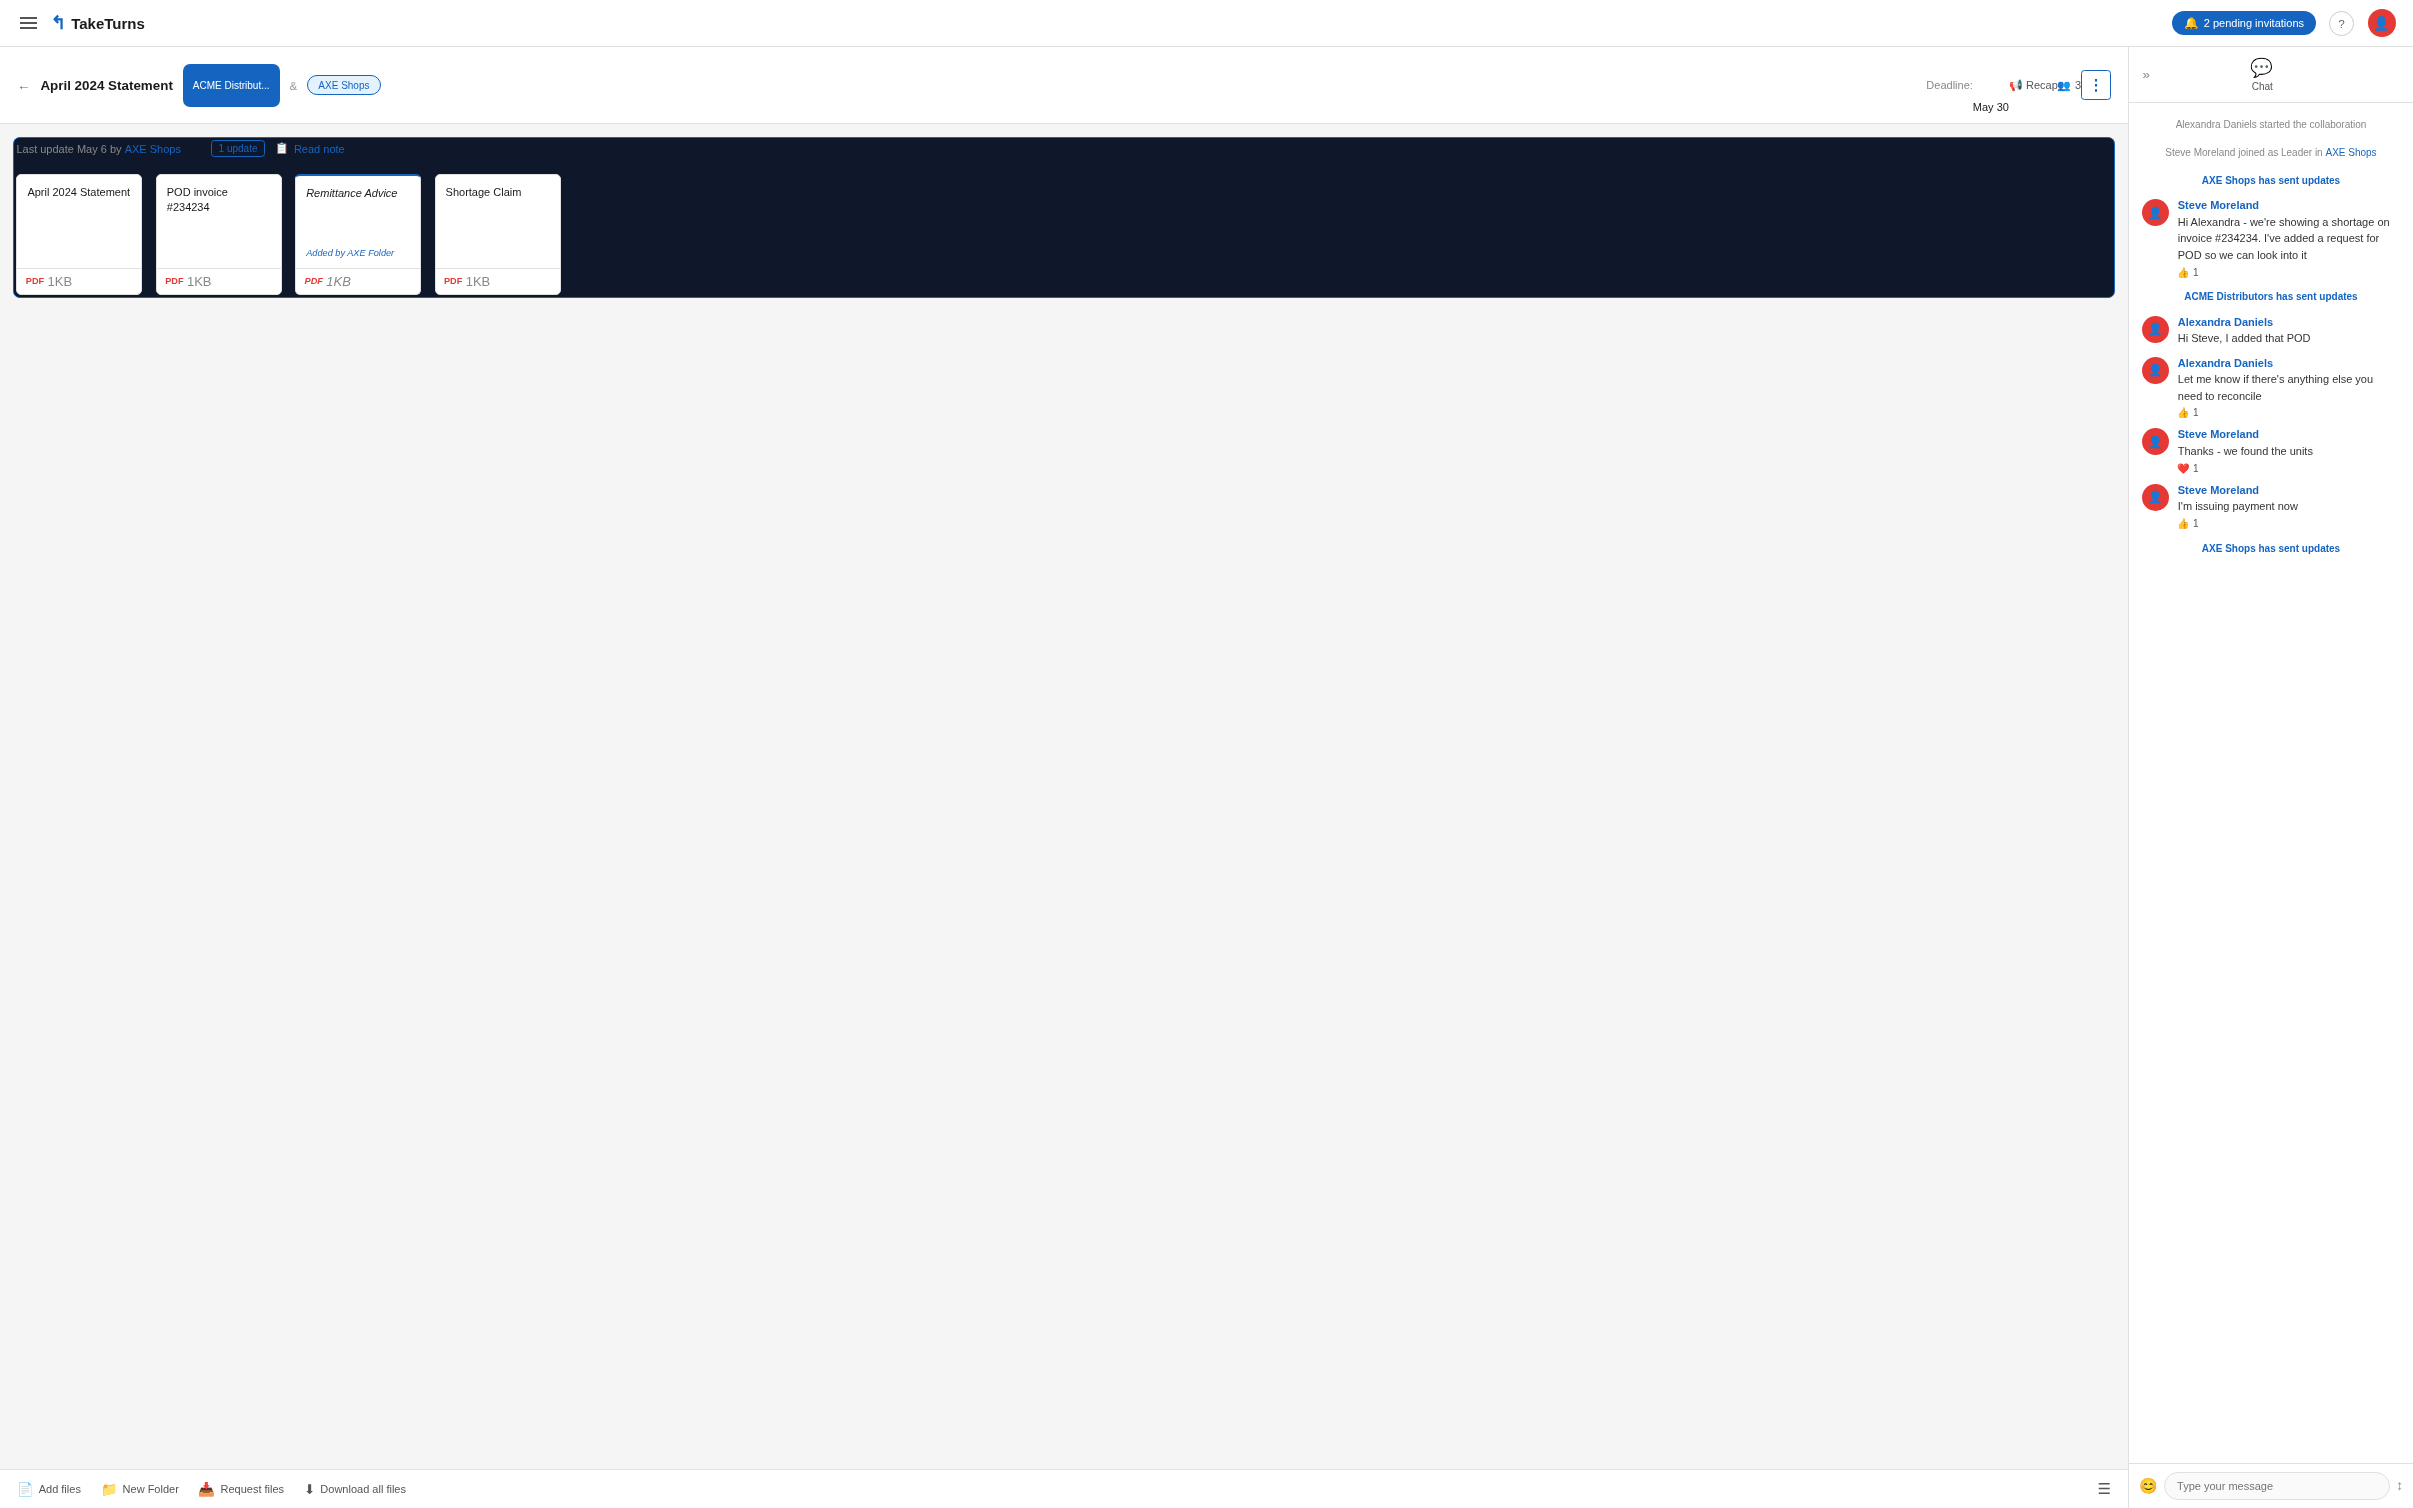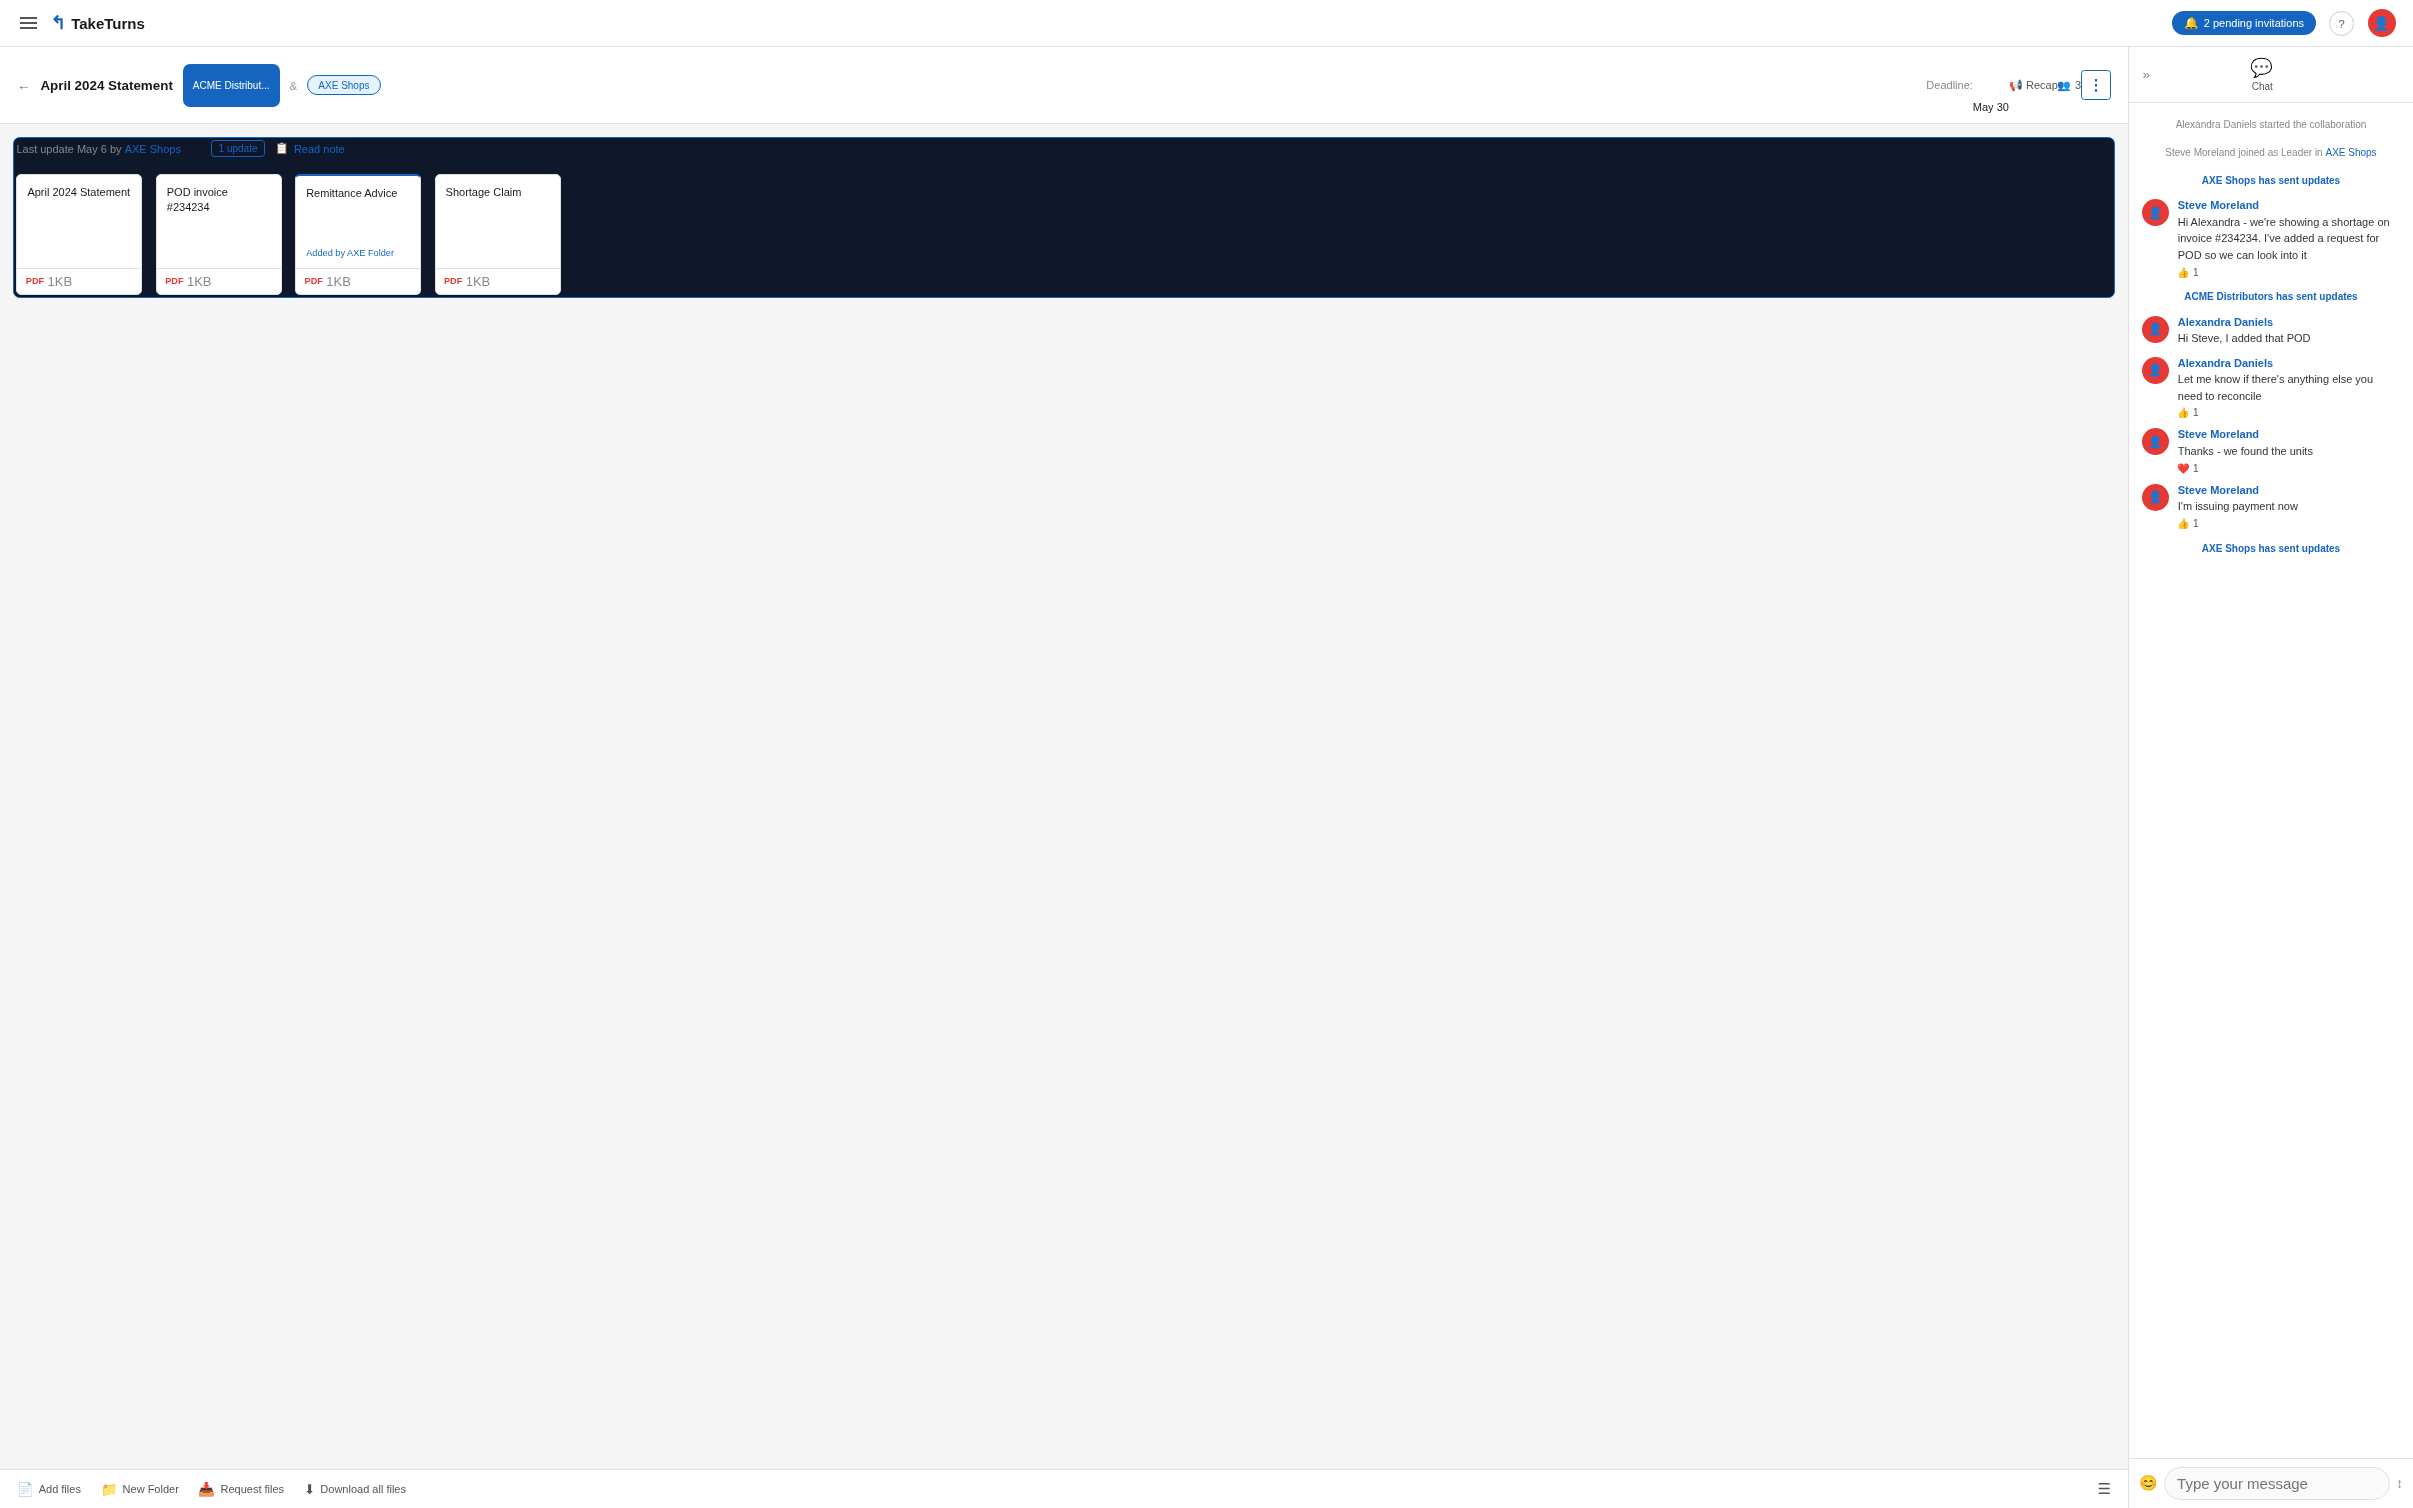--- a/index.html
+++ b/index.html
@@ -82,21 +82,21 @@
       color: #1565c0; font-size: 11px; cursor: pointer; font-weight: 500;
     }
 
     
     .files-grid { display: flex; gap: 13.4px; flex-wrap: wrap; }
     .file-card {
       width: 126px; border: 0.8px solid #e0e0e0; border-radius: 5px;
       overflow: hidden; cursor: pointer; background: #fff;
       display: flex; flex-direction: column;
     }
-    .file-card.highlighted { border-top: 2.5px solid #1565c0; }
+    .file-card.highlighted { border-top: 2.5px solid #1565c0; font-style: italic; }
     .file-card-body {
       flex: 1; padding: 10px; min-height: 92px;
       display: flex; flex-direction: column; justify-content: space-between;
     }
     .file-name { font-size: 11px; color: #1a1a1a; line-height: 1.4; }
     .added-by { font-size: 9.2px; color: #1565c0; margin-top: 3.4px; }
     .file-card-footer {
       border-top: 0.8px solid #e0e0e0; padding: 5px 8.4px;
       display: flex; align-items: center; gap: 3.4px;
     }
@@ -150,21 +150,21 @@
     }
 
     
     .chat-input-area {
       border-top: 0.8px solid #e0e0e0; padding: 8.4px 10px;
       display: flex; align-items: center; gap: 6.7px; flex-shrink: 0;
     }
     .emoji-btn { color: #888; cursor: pointer; font-size: 15px; }
     .chat-input {
       flex: 1; border: 0.8px solid #e0e0e0; border-radius: 17px;
-      padding: 6.7px 11.7px; font-size: 15px; outline: none; color: #888;
+      padding: 6.7px 11.7px; font-size: 11px; outline: none; color: #888;
       background: #fafafa;
     }
     .send-scroll { color: #888; font-size: 13.4px; cursor: pointer; }
   </style>
 </head>
 <body>
 
 <nav class="top-nav">
   <div class="nav-left">
     <div class="hamburger">

